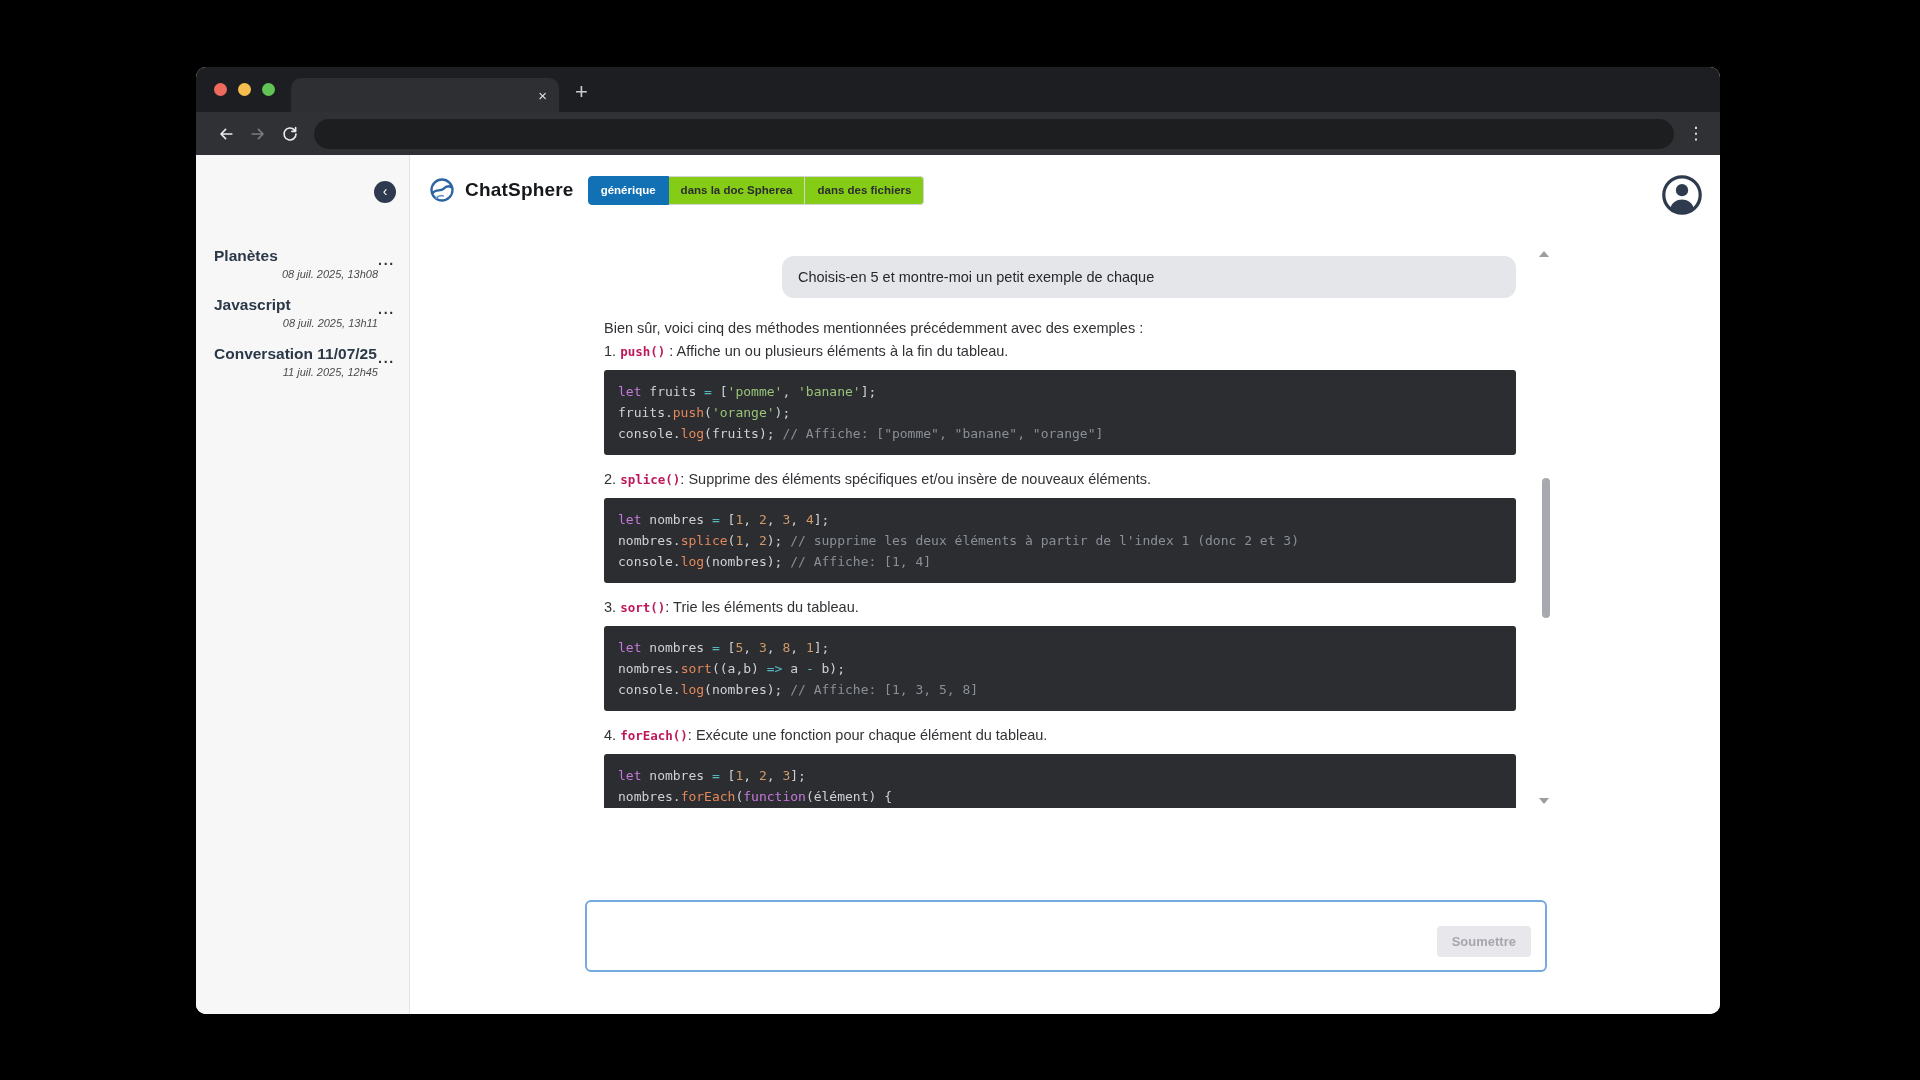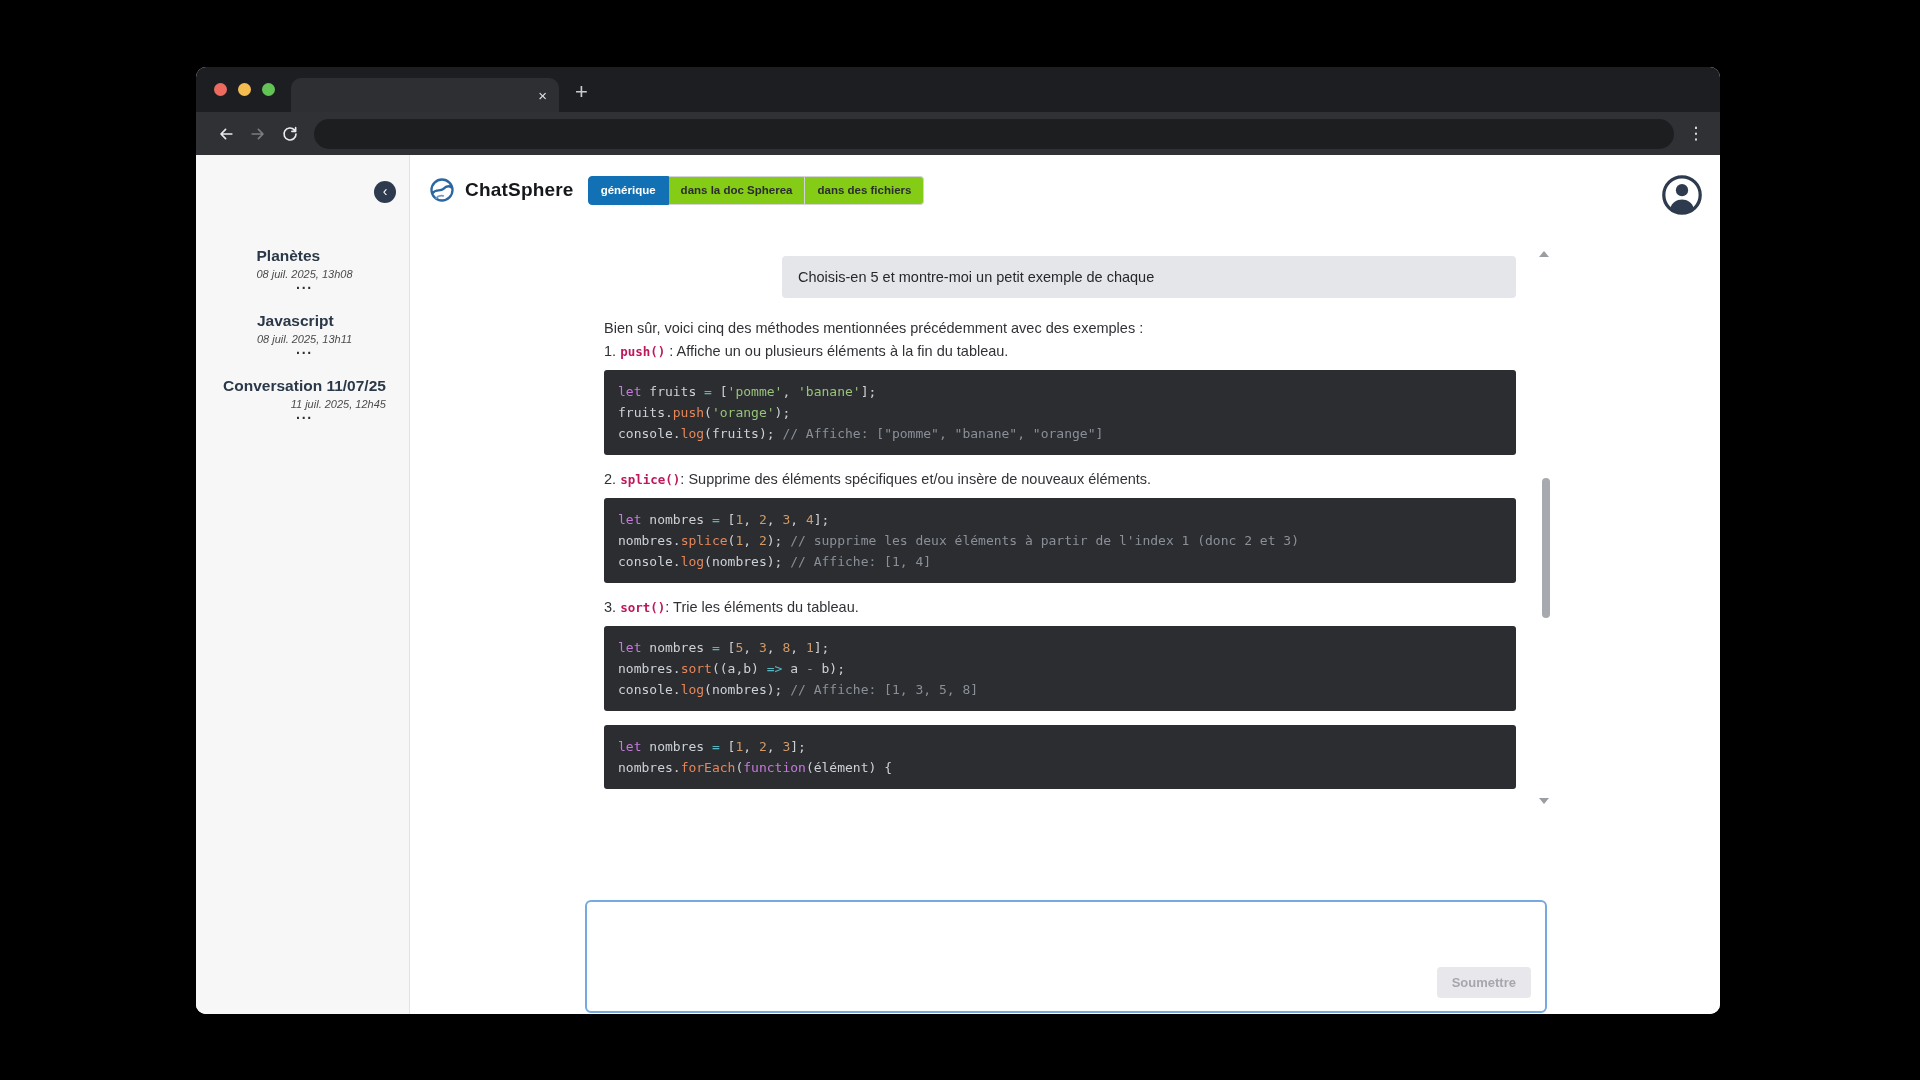--- a/index.html
+++ b/index.html
@@ -24,40 +24,40 @@
   .kebab { color:#e8eaed; font-size:17px; letter-spacing:0; width:20px; text-align:center; }
 
   
   .app { flex:1; display:flex; min-height:0; background:#fff; }
 
   .sidebar { width:214px; background:#f7f7f8; border-right:1px solid #e3e3e6; position:relative; flex:none; }
   .collapse-btn { position:absolute; top:26px; right:13px; width:22px; height:22px; border-radius:50%;
                   background:#2e3b4e; color:#fff; display:flex; align-items:center; justify-content:center;
                   font-size:14px; line-height:1; padding-bottom:2px; cursor:pointer; }
   .conv-list { position:absolute; top:84px; left:0; right:0; }
-  .conv-item { padding:8px 14px 8px 18px; display:flex; align-items:center; cursor:pointer;flex-direction:column; }
+  .conv-item { padding:8px 14px 8px 18px; display:flex; align-items:center; cursor:pointer; }
   .conv-text { flex:1; min-width:0; }
   .conv-title { font-size:15.5px; font-weight:600; color:var(--sidebar-ink); }
   .conv-date  { font-size:11px; font-style:italic; color:#4b4b4b; margin-top:3px;text-align:right; }
   .conv-menu  { color:#2f2f33; font-weight:700; font-size:14px; letter-spacing:1px; }
 
   .main { flex:1; position:relative; }
   .app-header { height:70px; display:flex; align-items:center; padding-left:18px; }
   .app-title { font-size:19px; font-weight:700; color:#15171a; margin-left:9px; letter-spacing:.2px; }
   .scope-tabs { display:flex; margin-left:14px; }
   .scope-tab { height:29px; padding:0 12px; display:flex; align-items:center; font-size:11.5px; font-weight:700;
                color:#2c2c30; background:#84cc16; border:1px solid #d4d4d8; border-left-width:0; cursor:pointer; }
   .scope-tab:nth-child(2) { border-radius:0; }
   .scope-tab:last-child { border-radius:0 4px 4px 0; }
   .scope-tab.active { background:var(--accent); border:1px solid var(--accent); color:#fff; border-radius:4px 0 0 4px;text-align:right; }
   .avatar { position:absolute; top:17px; right:15px; width:46px; height:46px; cursor:pointer; }
 
   .chat-viewport { position:absolute; left:194px; top:93px; width:948px; height:560px; overflow:hidden; }
   .msgs { width:912px; }
-  .bubble { margin:8px 0 20px auto; width:734px; background:var(--bubble-bg); border-radius:4px;
+  .bubble { margin:8px 0 20px auto; width:734px; background:var(--bubble-bg); border-radius:12px;
             padding:13px 16px; font-size:14.5px; color:#26282b; }
   .md-line { margin:2px 0; font-size:14.5px; color:#303236; line-height:21px; }
   .inline-code { font-family:"DejaVu Sans Mono",monospace; font-size:12.5px; font-weight:700; color:#be185d; }
 
   .codeblock { background:var(--code-bg); border-radius:3px; padding:11px 14px; margin:8px 0 14px;
                font-family:"DejaVu Sans Mono",monospace; font-size:13px; line-height:21px;
                color:var(--code-txt); white-space:pre; overflow:hidden; }
   .tk-t   { color:var(--code-txt); }
   .tk-kw  { color:var(--code-kw);text-align:center; }
   .tk-op  { color:var(--code-op); }
@@ -65,21 +65,21 @@
   .tk-num { color:var(--code-num); }
   .tk-fn  { color:var(--code-fn); }
   .tk-com { color:var(--code-com); }
 
   .scroll-up, .scroll-down { position:absolute; right:3px; width:0; height:0;
       border-left:5px solid transparent; border-right:5px solid transparent; }
   .scroll-up   { top:3px;  border-bottom:6px solid #9a9da1; }
   .scroll-down { bottom:4px; border-top:6px solid #9a9da1; }
   .scroll-thumb { position:absolute; top:230px; right:2px; width:8px; height:140px; background:#a6a9ad; border-radius:4px; }
 
-  .composer { position:absolute; left:175px; top:745px; width:962px; height:113px;
+  .composer { position:absolute; left:175px; top:745px; width:962px; height:72px;
               border:2px solid var(--composer-border); border-radius:6px; background:#fff; }
   .composer textarea { position:absolute; left:10px; top:8px; right:130px; bottom:8px;
               border:none; outline:none; resize:none; font:14px "Liberation Sans",sans-serif; background:transparent; }
   .submit-btn { position:absolute; right:14px; bottom:13px; height:31px; padding:0 15px;
               background:#e8e8ec; color:#a6a6ae; border:none; border-radius:4px;
               font-size:13px; font-weight:600; font-family:"Liberation Sans",sans-serif; }
 </style>
 </head>
 <body>
 
@@ -184,20 +184,21 @@
 
             <p class="md-line"><span>1. </span><span class="inline-code">push()</span><span> : Affiche un ou plusieurs éléments à la fin du tableau.</span></p>
             <div class="codeblock"><div><span class="tk-kw">let</span><span class="tk-t"> fruits </span><span class="tk-op">=</span><span class="tk-t"> [</span><span class="tk-str">'pomme'</span><span class="tk-t">, </span><span class="tk-str">'banane'</span><span class="tk-t">];</span></div><div><span class="tk-t">fruits.</span><span class="tk-fn">push</span><span class="tk-t">(</span><span class="tk-str">'orange'</span><span class="tk-t">);</span></div><div><span class="tk-t">console.</span><span class="tk-fn">log</span><span class="tk-t">(fruits); </span><span class="tk-com">// Affiche: ["pomme", "banane", "orange"]</span></div></div>
 
             <p class="md-line"><span>2. </span><span class="inline-code">splice()</span><span>: Supprime des éléments spécifiques et/ou insère de nouveaux éléments.</span></p>
             <div class="codeblock"><div><span class="tk-kw">let</span><span class="tk-t"> nombres </span><span class="tk-op">=</span><span class="tk-t"> [</span><span class="tk-num">1</span><span class="tk-t">, </span><span class="tk-num">2</span><span class="tk-t">, </span><span class="tk-num">3</span><span class="tk-t">, </span><span class="tk-num">4</span><span class="tk-t">];</span></div><div><span class="tk-t">nombres.</span><span class="tk-fn">splice</span><span class="tk-t">(</span><span class="tk-num">1</span><span class="tk-t">, </span><span class="tk-num">2</span><span class="tk-t">); </span><span class="tk-com">// supprime les deux éléments à partir de l'index 1 (donc 2 et 3)</span></div><div><span class="tk-t">console.</span><span class="tk-fn">log</span><span class="tk-t">(nombres); </span><span class="tk-com">// Affiche: [1, 4]</span></div></div>
 
             <p class="md-line"><span>3. </span><span class="inline-code">sort()</span><span>: Trie les éléments du tableau.</span></p>
             <div class="codeblock"><div><span class="tk-kw">let</span><span class="tk-t"> nombres </span><span class="tk-op">=</span><span class="tk-t"> [</span><span class="tk-num">5</span><span class="tk-t">, </span><span class="tk-num">3</span><span class="tk-t">, </span><span class="tk-num">8</span><span class="tk-t">, </span><span class="tk-num">1</span><span class="tk-t">];</span></div><div><span class="tk-t">nombres.</span><span class="tk-fn">sort</span><span class="tk-t">((a,b) </span><span class="tk-op">=&gt;</span><span class="tk-t"> a </span><span class="tk-op">-</span><span class="tk-t"> b);</span></div><div><span class="tk-t">console.</span><span class="tk-fn">log</span><span class="tk-t">(nombres); </span><span class="tk-com">// Affiche: [1, 3, 5, 8]</span></div></div>
 
+            <p class="md-line"><span>4. </span><span class="inline-code">forEach()</span><span>: Exécute une fonction pour chaque élément du tableau.</span></p>
             <div class="codeblock"><div><span class="tk-kw">let</span><span class="tk-t"> nombres </span><span class="tk-op">=</span><span class="tk-t"> [</span><span class="tk-num">1</span><span class="tk-t">, </span><span class="tk-num">2</span><span class="tk-t">, </span><span class="tk-num">3</span><span class="tk-t">];</span></div><div><span class="tk-t">nombres.</span><span class="tk-fn">forEach</span><span class="tk-t">(</span><span class="tk-kw">function</span><span class="tk-t">(élément) {</span></div></div>
           </div>
 
         </div>
 
         <div class="scroll-up"></div>
         <div class="scroll-thumb"></div>
         <div class="scroll-down"></div>
       </div>
 

